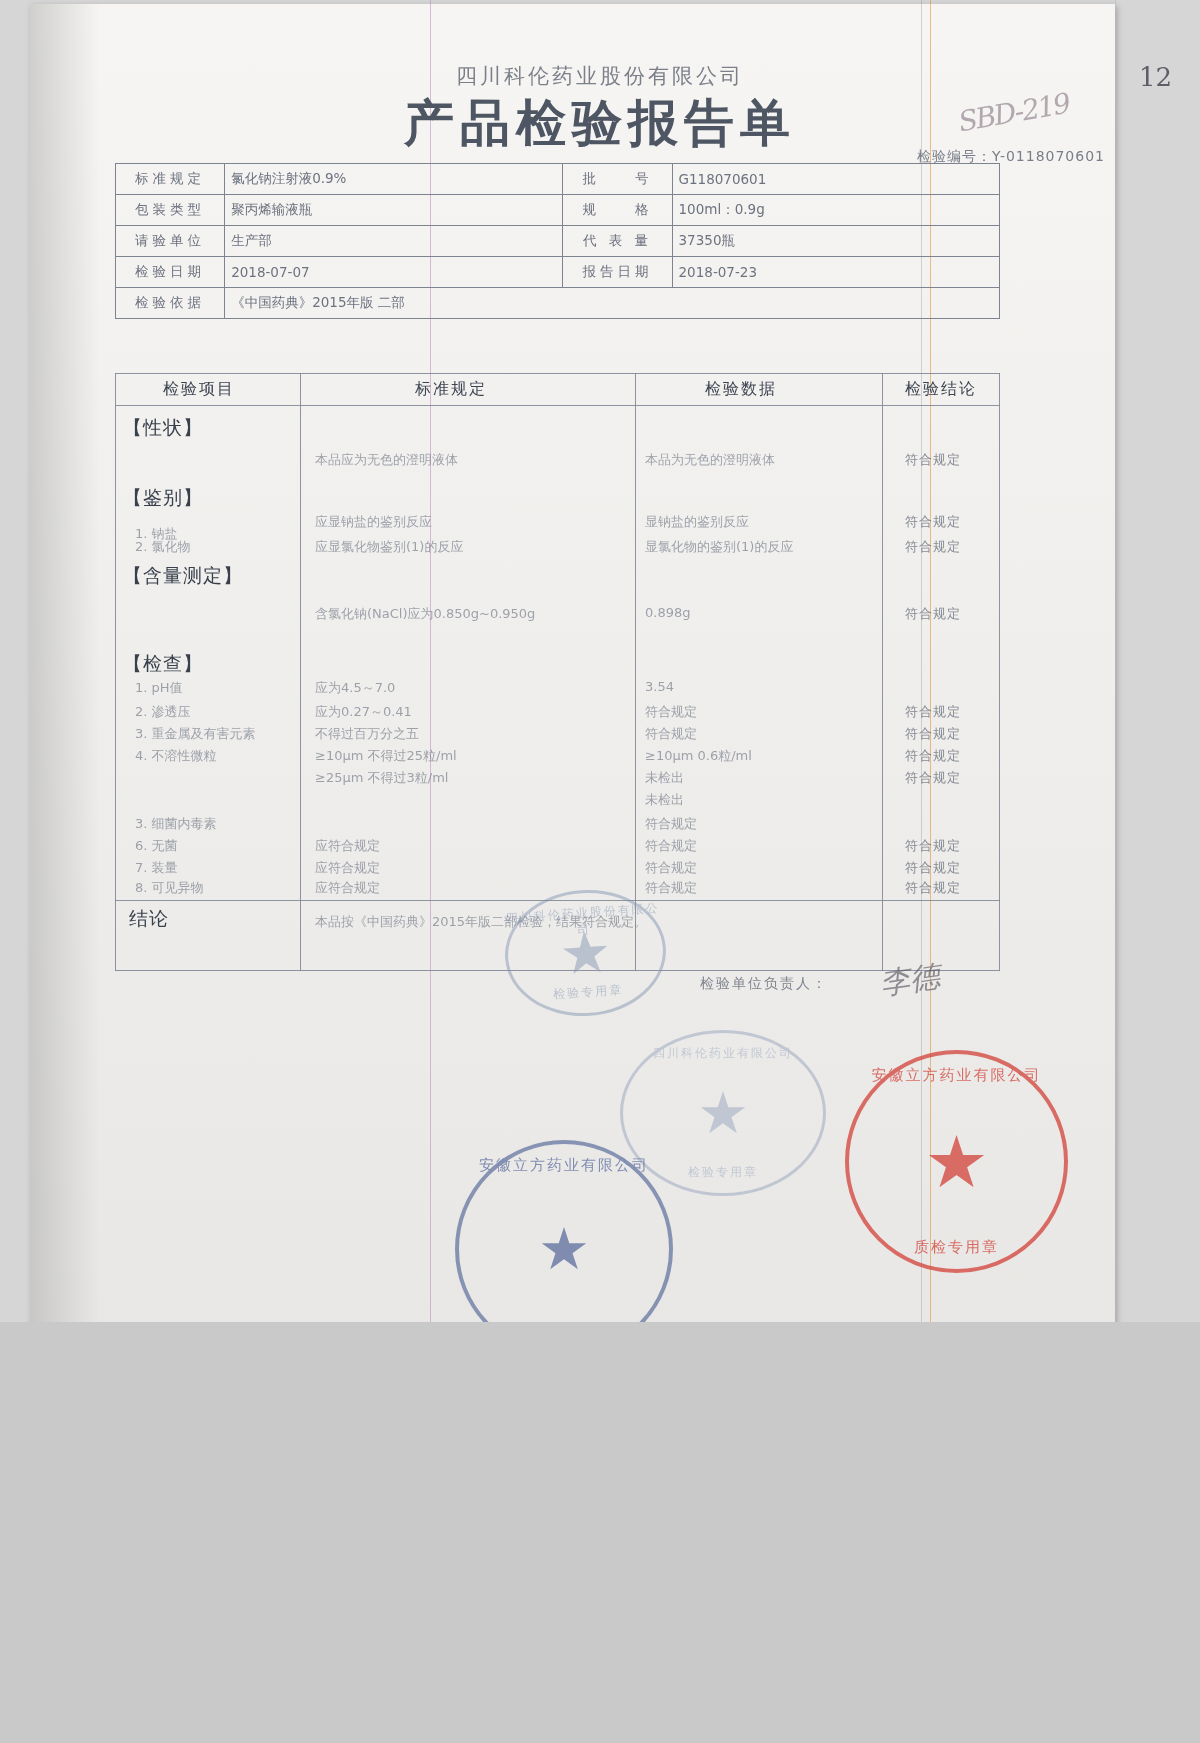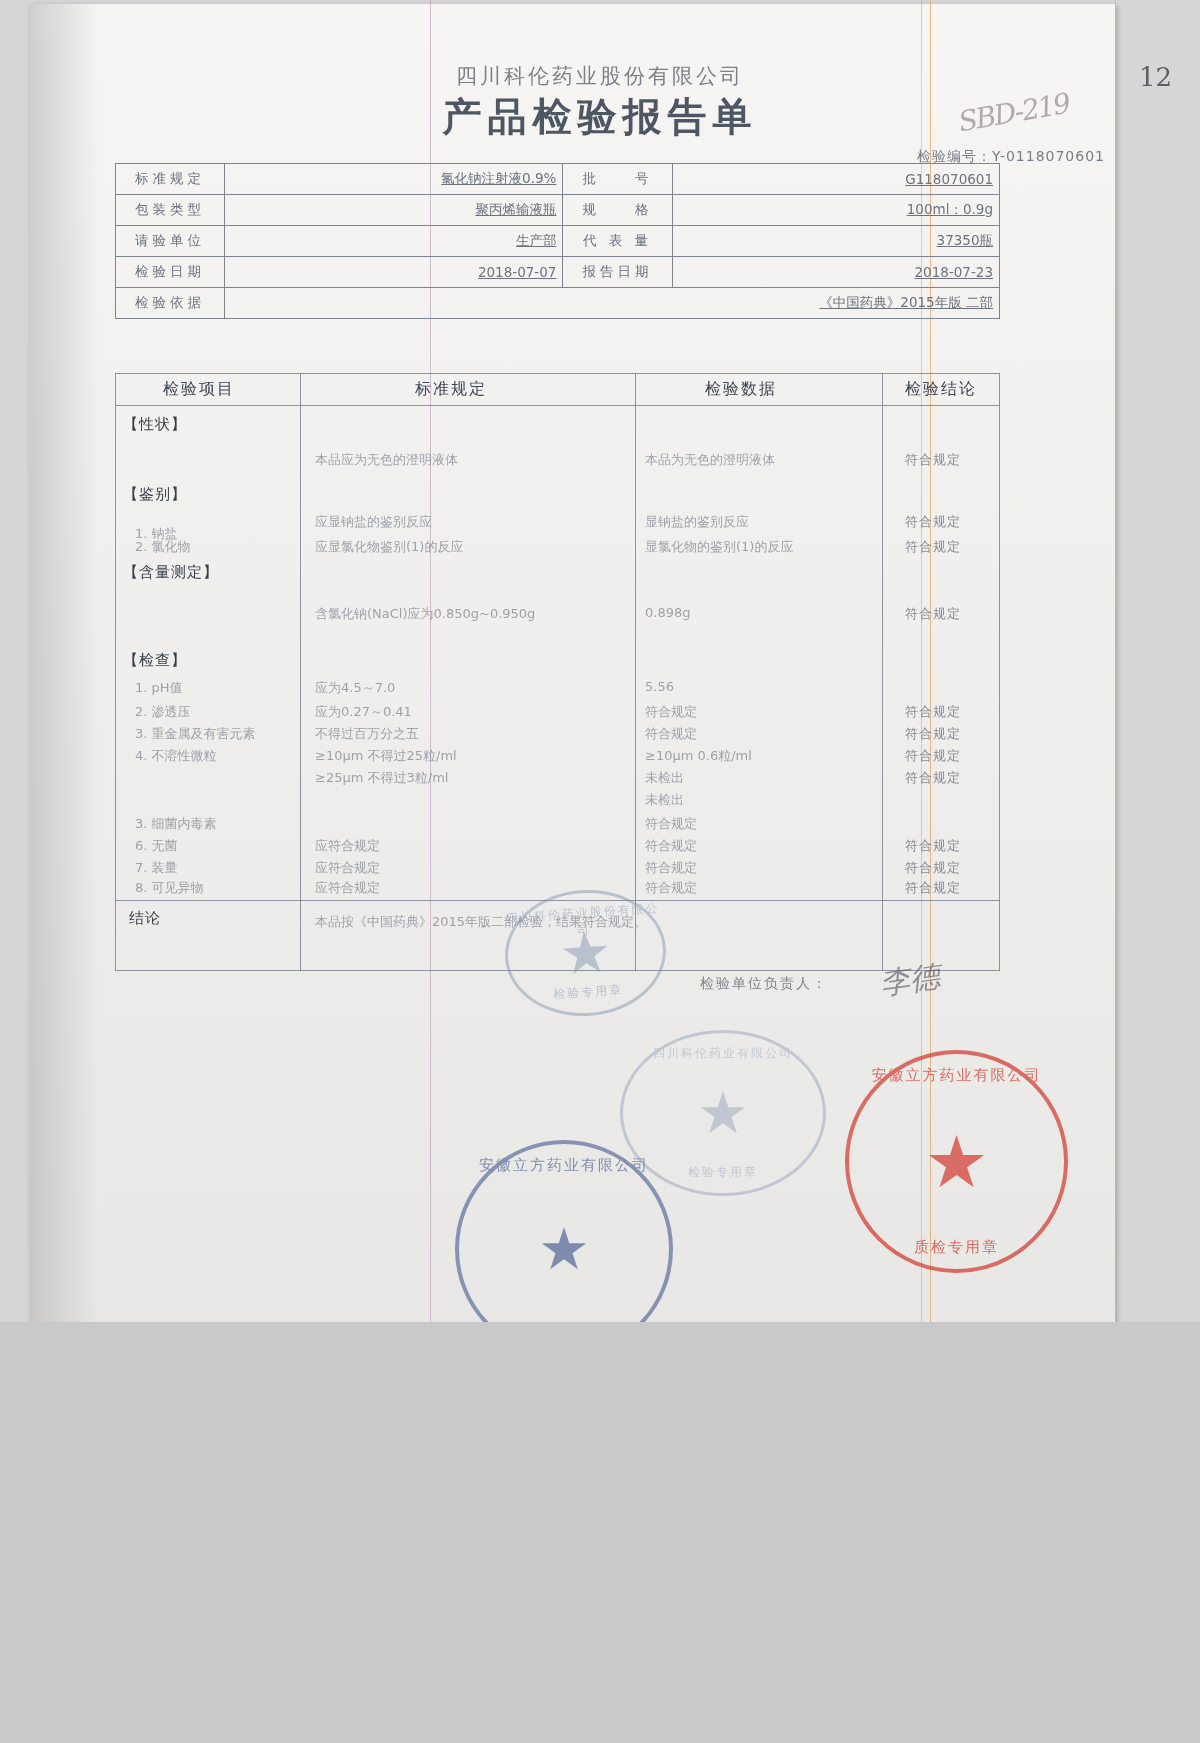--- a/index.html
+++ b/index.html
@@ -66,21 +66,21 @@
     letter-spacing: 3px;
     color: #5a5f6b;
     opacity: 0.78;
     font-family: "DejaVu Sans", sans-serif;
   }
   .doc-title {
     position: absolute;
     left: 0; right: 0;
     top: 90px;
     text-align: center;
-    font-size: 39px;
+    font-size: 50px;
     font-weight: bold;
     letter-spacing: 6px;
     color: #3e4654;
     opacity: 0.9;
   }
   .report-no {
     position: absolute;
     right: 95px;
     top: 148px;
     font-size: 14px;
@@ -121,42 +121,42 @@
     font-size: 13.5px;
   }
   table.main td {
     border: 1px solid #7d8490;
     padding: 4px 6px;
     height: 22px;
     vertical-align: middle;
     opacity: 0.88;
   }
   .lbl { width: 88px; text-align: center; letter-spacing: 4px; opacity: 0.80;}
-  .val { text-align: right; text-decoration: underline; }
+  .val { text-align: left; }
   
   .grid {
     position: absolute;
     left: 115px;
     top: 373px;
     width: 885px;
     height: 598px;
   }
   .gborder { position:absolute; background:#7d8490; opacity:0.85;}
   .hline { height:1px; left:0; width:885px;}
   .vl   { width:1px; top:0; height:598px;}
 
   .cell {
     position: absolute;
     font-size: 13px;
     color: #5b6170;
     opacity: 0.8;
     white-space: nowrap;
   }
   .cell.blur { color:#6b7280; opacity:0.62; }
-  .cell.title { font-size:15px; color:#2f3744; opacity:0.95; letter-spacing:1px;}
+  .cell.title { font-size:19px; color:#2f3744; opacity:0.95; letter-spacing:1px;}
   .cell.hdr { font-size:16px; color:#333b49; opacity:0.95; letter-spacing:2px;}
   .cell.concl { font-size:13px; color:#5e6472; opacity:0.72; letter-spacing:1px;}
 
   
   .stamp {
     position: absolute;
     border-radius: 50%;
     display: flex;
     align-items: center;
     justify-content: center;
@@ -331,21 +331,21 @@
     <div class="cell title" style="left:8px;  top:190px;">【含量测定】</div>
 
     <div class="cell blur" style="left:200px; top:232px;">含氯化钠(NaCl)应为0.850g~0.950g</div>
     <div class="cell blur" style="left:530px; top:232px;">0.898g</div>
     <div class="cell concl" style="left:790px; top:232px;">符合规定</div>
 
     <div class="cell title" style="left:8px;  top:278px;">【检查】</div>
 
     <div class="cell blur" style="left:20px;  top:306px;">1. pH值</div>
     <div class="cell blur" style="left:200px; top:306px;">应为4.5～7.0</div>
-    <div class="cell blur" style="left:530px; top:306px;">5.56</div>
+    <div class="cell blur" style="left:530px; top:306px;">3.54</div>
 
     <div class="cell blur" style="left:20px;  top:330px;">2. 渗透压</div>
     <div class="cell blur" style="left:200px; top:330px;">应为0.27～0.41</div>
     <div class="cell blur" style="left:530px; top:330px;">符合规定</div>
     <div class="cell concl" style="left:790px; top:330px;">符合规定</div>
 
     <div class="cell blur" style="left:20px;  top:352px;">3. 重金属及有害元素</div>
     <div class="cell blur" style="left:200px; top:352px;">不得过百万分之五</div>
     <div class="cell blur" style="left:530px; top:352px;">符合规定</div>
     <div class="cell concl" style="left:790px; top:352px;">符合规定</div>

